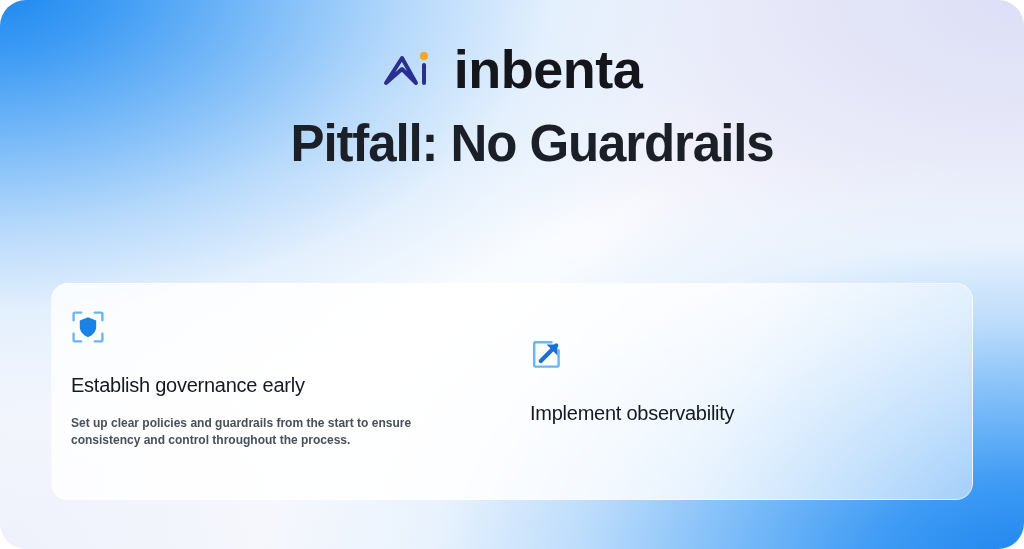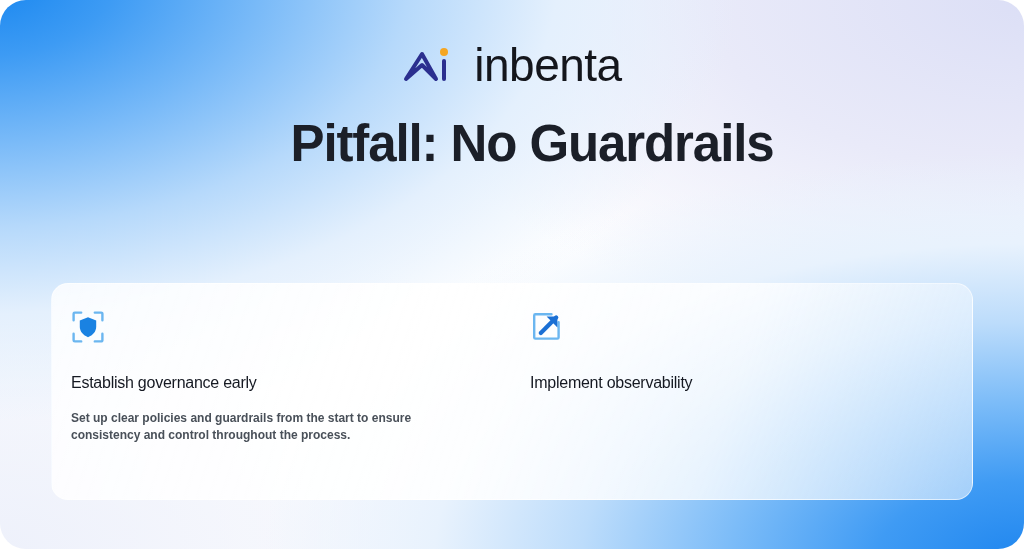--- a/index.html
+++ b/index.html
@@ -33,22 +33,22 @@
     top: 42px;
     left: 0;
     width: 100%;
     display: flex;
     align-items: center;
     justify-content: center;
     gap: 14px;
   }
   .logo-mark { display: block; }
   .logo-word {
-    font-size: 46px;
-    font-weight: 400;
+    font-size: 54px;
+    font-weight: 700;
     letter-spacing: -0.5px;
     color: #14161c;
     line-height: 1;
   }
 
   
   .title {
     position: absolute;
     top: 116px;
     left: 0;
@@ -90,31 +90,31 @@
         rgba(230,242,254,0.62) 100%);
     border: 1px solid rgba(255,255,255,0.55);
     display: flex;
   }
 
   .card {
     flex: 1 1 50%;
     padding: 26px 34px 0 18px;
   }
   .card.left  { padding-left: 19px; }
-  .card.right { padding-left: 18px; }
+  .card.right { padding-left: 18px; margin-top: 28px; }
 
   .card-icon {
     width: 34px;
     height: 34px;
     margin-bottom: 30px;
     display: block;
   }
 
   .card-heading {
-    font-size: 16px;
+    font-size: 20px;
     font-weight: 400;
     color: #151922;
     letter-spacing: -0.25px;
     margin-bottom: 18px;
     line-height: 1.15;
   }
 
   .card-body {
     font-size: 12px;
     font-weight: 700;

